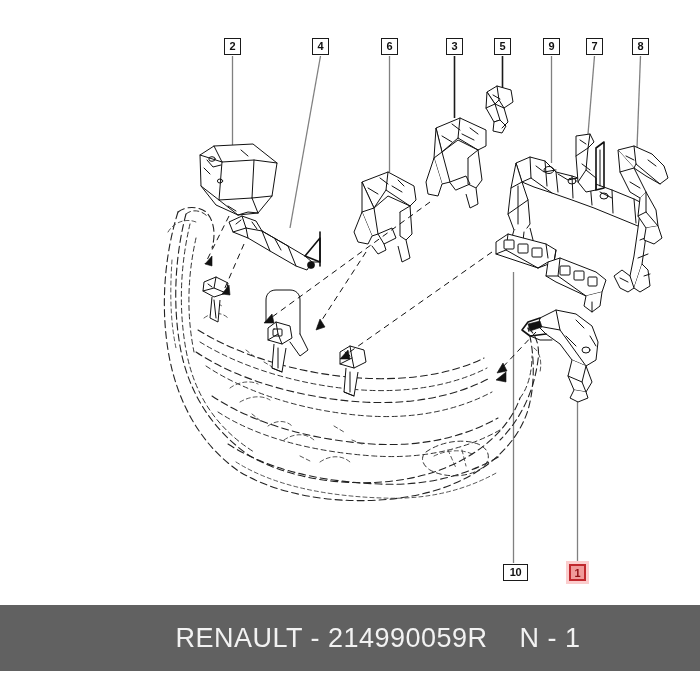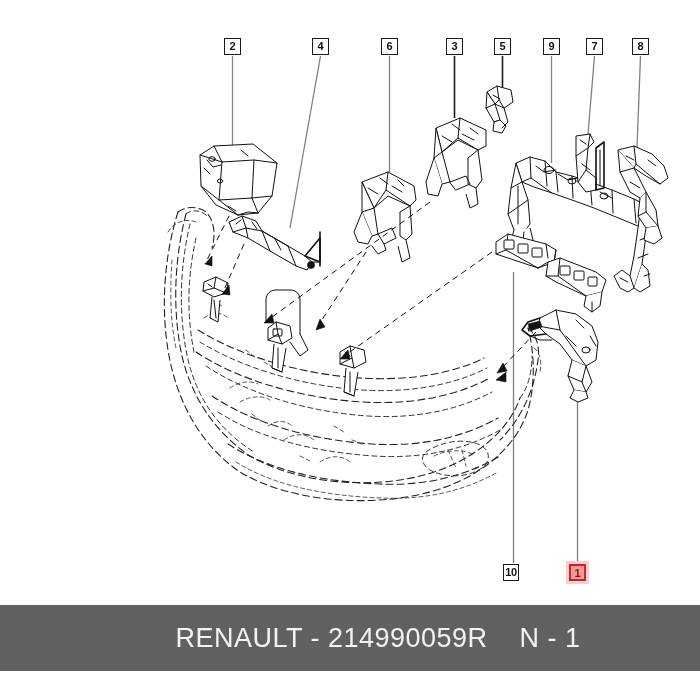--- a/index.html
+++ b/index.html
@@ -45,21 +45,21 @@
     color: #111111;
     font-family: "Liberation Sans", sans-serif;
     font-size: 11px;
     font-weight: bold;
     line-height: 15px;
     text-align: center;
     letter-spacing: -0.3px;
     z-index: 6;
   }
   .callout.wide {
-    width: 16px;
+    width: 25px;
   }
   .callout.highlight {
     border: 2px solid #c0272d;
     background: #f09a9a;
     color: #8f1014;
     box-shadow: 0 0 0 3px #fbcdcd;
   }
 
   
   .footer-bar {

